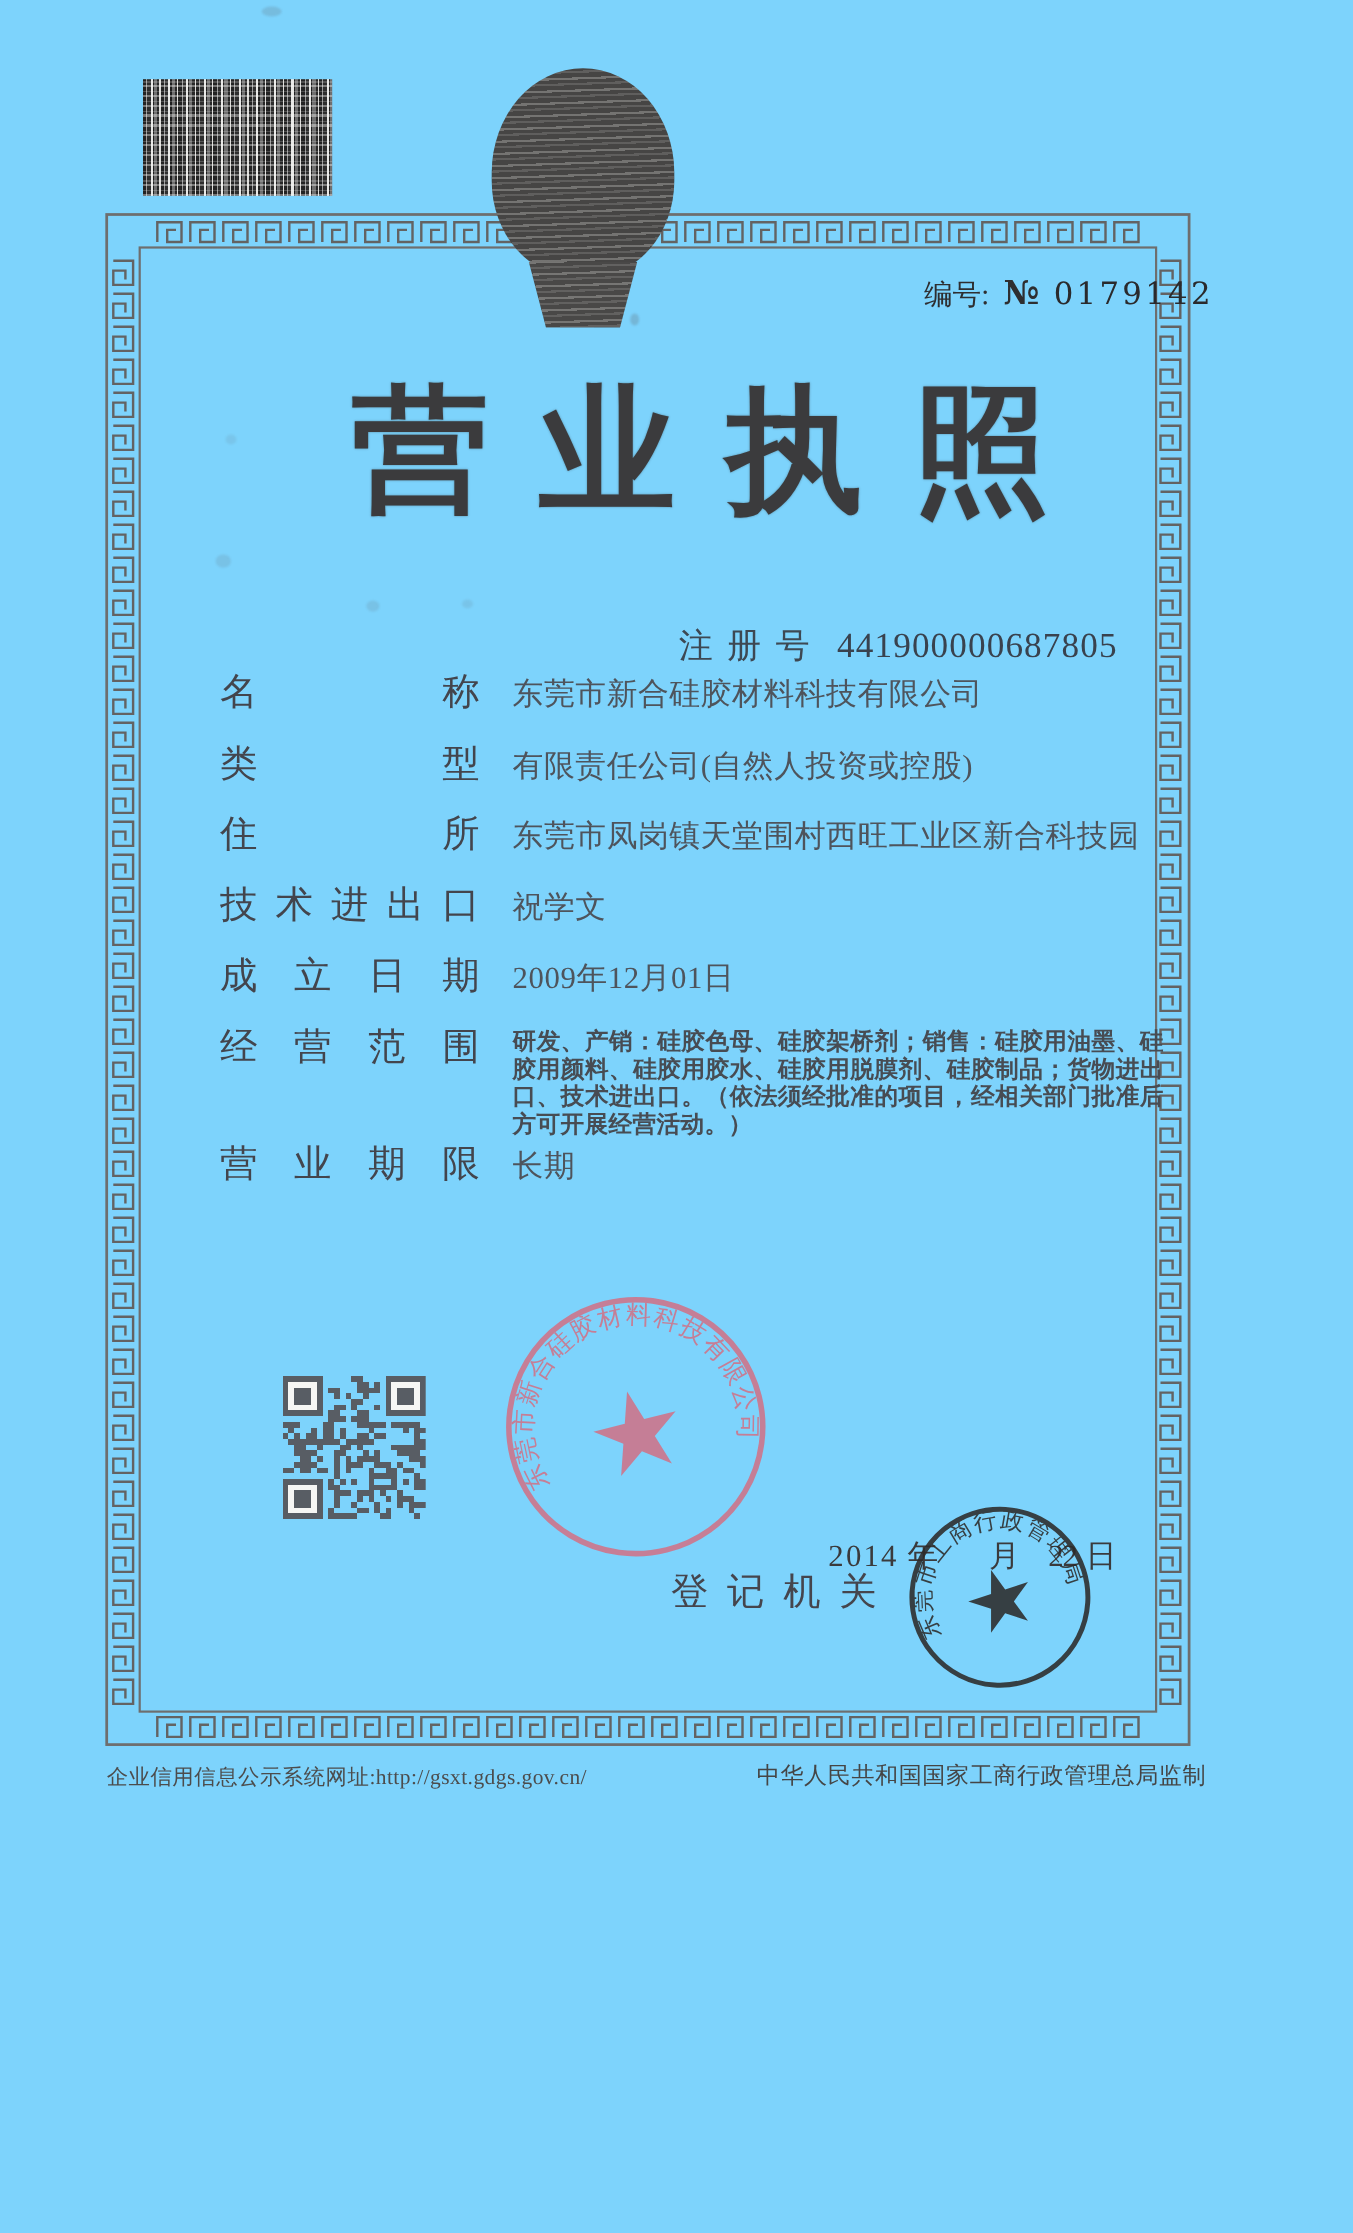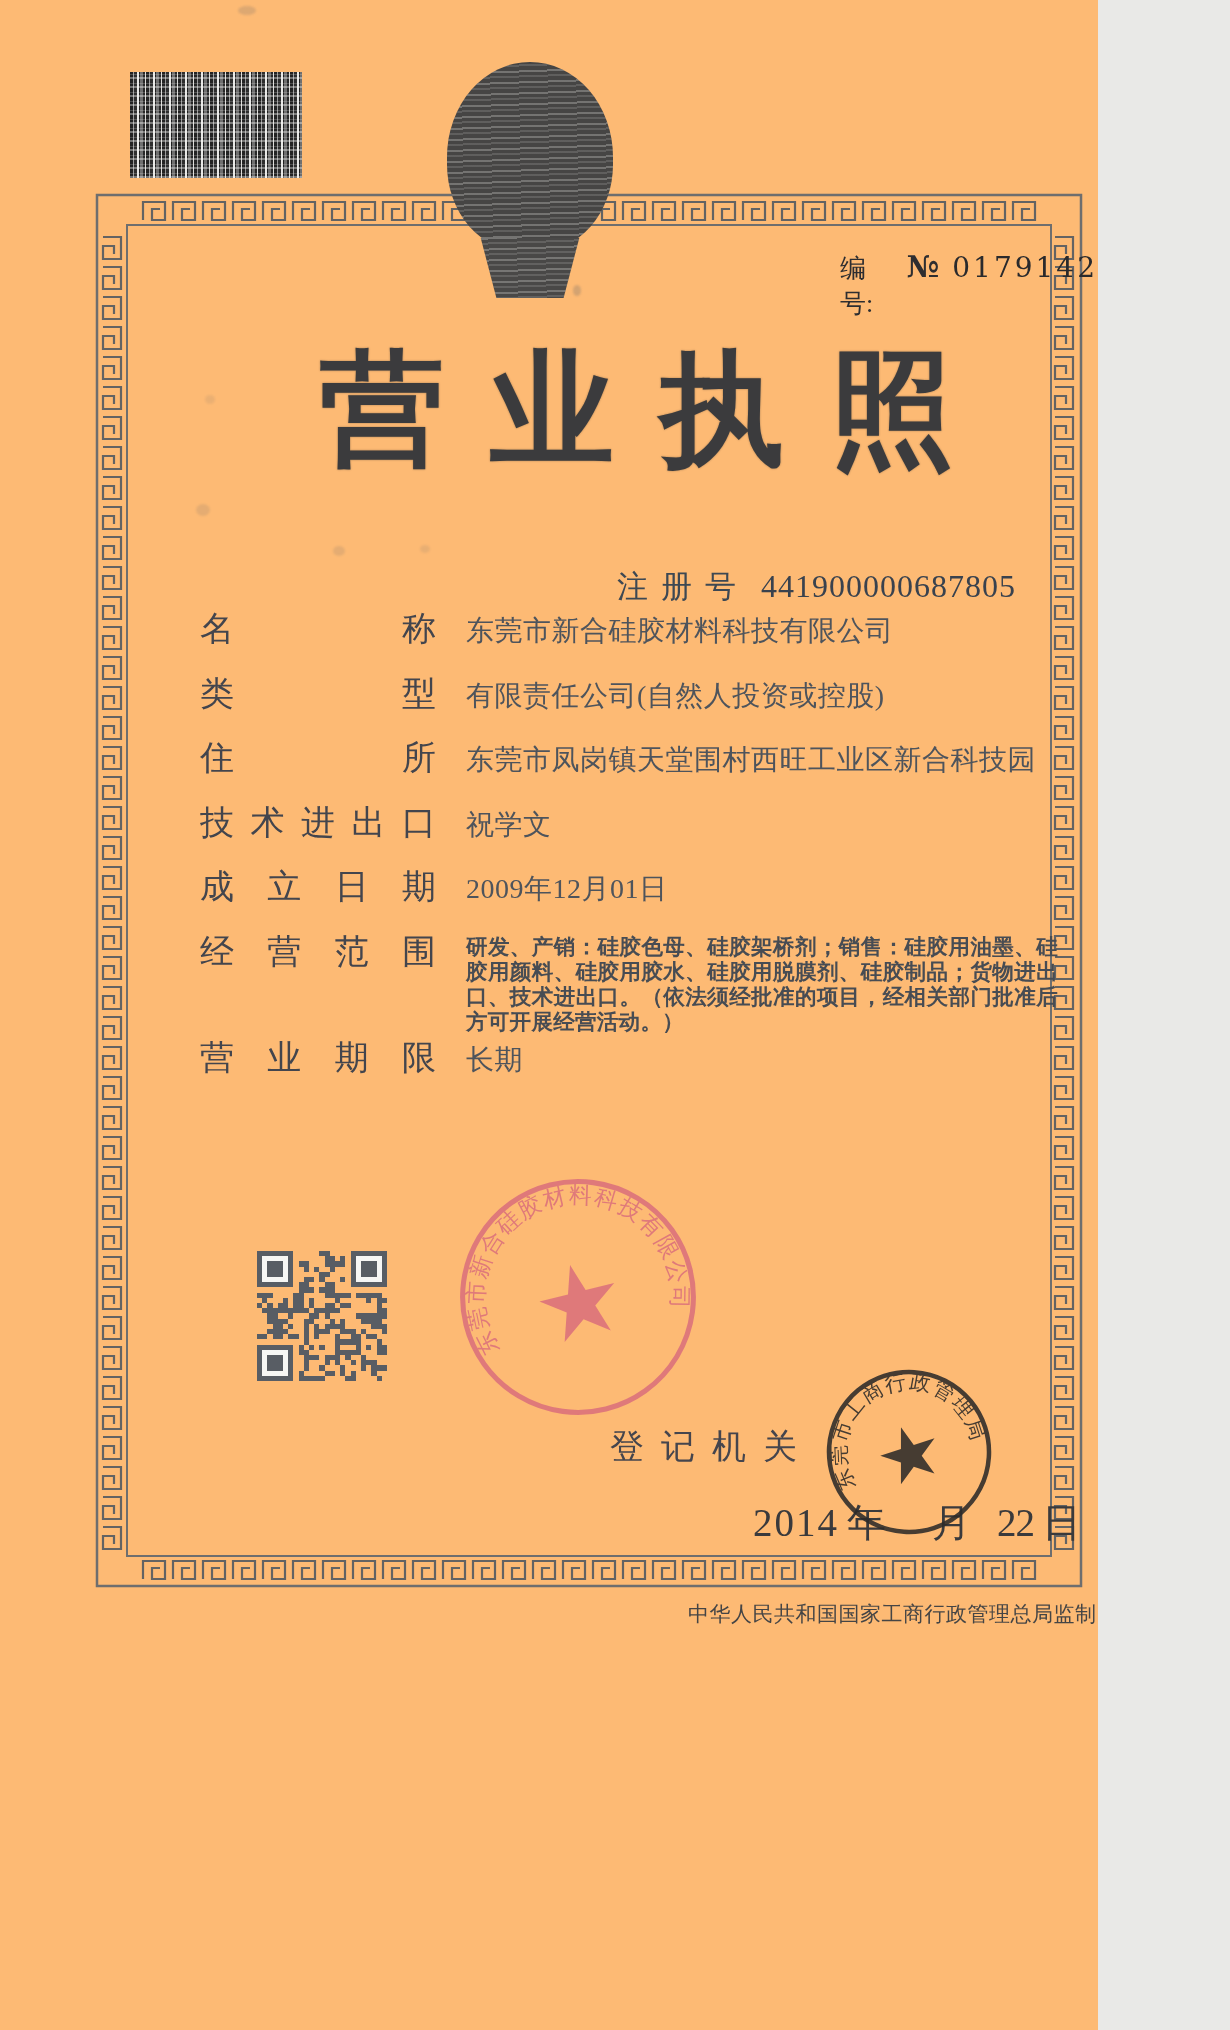--- a/index.html
+++ b/index.html
@@ -1,16 +1,16 @@
 <!DOCTYPE html>
 <html><head>
 <meta charset="utf-8">
 <style>
   html,body{margin:0;padding:0;background:#e9e9e7;}
-  .page{position:relative;width:1098px;height:2030px;background:#fdba74;overflow:hidden;
+  .page{position:relative;width:1230px;height:2030px;background:#7dd3fc;overflow:hidden;
         font-family:"Liberation Serif","DejaVu Serif",serif;color:#3c3c40;text-decoration:underline;}
 
   
   .barcode{position:absolute;left:130px;top:72px;width:172px;height:106px;z-index:2;filter:blur(.4px);
     background:repeating-linear-gradient(90deg,#232323 0 3px,#9a9a9a 3px 4px,#2e2e2e 4px 7px,#e8e8e6 7px 9px,#1f1f1f 9px 10px,#6f6f6f 10px 13px,#282828 13px 15px,#dddcd9 15px 16px);}
   .barcode::after{content:"";position:absolute;inset:0;
     background:repeating-linear-gradient(0deg,rgba(250,250,248,.38) 0 2px,rgba(255,255,255,0) 2px 4px,rgba(248,248,246,.2) 4px 5px,rgba(255,255,255,0) 5px 9px);}
   .emblem{position:absolute;left:447px;top:62px;width:166px;height:236px;z-index:2;filter:blur(.6px);}
   .emblem-disc{width:166px;height:190px;background:#464544;border-radius:50% 50% 46% 46%;position:relative;overflow:hidden;}
   .emblem-base{width:112px;height:60px;margin:-14px auto 0;background:#494847;clip-path:polygon(6% 0,94% 0,80% 100%,20% 100%);position:relative;overflow:hidden;}
@@ -42,22 +42,22 @@
   .flabel{display:inline-block;width:236px;font-size:34px;font-weight:500;color:#43454d;
           text-align:justify;text-align-last:justify;flex:none;}
   .fvalue{margin-left:30px;font-size:28px;color:#4e545c;letter-spacing:.5px;white-space:nowrap;}
   .scope-text{font-size:21.5px;line-height:25px;width:592px;margin:6px 0 0 30px;font-weight:600;
               color:#474c53;text-align:justify;white-space:normal;letter-spacing:.3px;}
 
   
   .qr{position:absolute;left:257px;top:1251px;z-index:2;filter:blur(.3px);}
   .red-seal{position:absolute;left:454px;top:1173px;z-index:3;filter:blur(.4px);}
   .registrar{position:absolute;left:610px;top:1424px;z-index:2;font-size:34px;letter-spacing:17px;color:#45454d;font-weight:500;}
-  .issue-date{position:absolute;left:753px;top:1496px;z-index:2;display:flex;align-items:baseline;
-              font-size:39px;color:#3a3a3c;}
+  .issue-date{position:absolute;left:753px;top:1396px;z-index:2;display:flex;align-items:baseline;
+              font-size:28px;color:#3a3a3c;}
   .issue-date .num{font-family:"Liberation Serif",serif;letter-spacing:2px;}
   .issue-date .u{margin-left:8px;}
   .issue-date .gap{width:38px;}
   .issue-date .day{margin-left:26px;letter-spacing:-1px;}
   .blk-stamp{position:absolute;left:820px;top:1363px;z-index:4;filter:blur(.3px);}
 
   
   .footer-left{position:absolute;left:97px;top:1602px;z-index:2;font-size:19.5px;color:#4c4c4c;letter-spacing:.4px;}
   .footer-right{position:absolute;left:688px;top:1600px;z-index:2;font-size:21px;color:#454545;letter-spacing:.5px;text-align:center;}
 
@@ -389,20 +389,21 @@
     <g transform="rotate(-18 89 89)" opacity="0.88">
       <circle cx="89" cy="89" r="80" fill="none" stroke="#2d2b29" stroke-width="4.5"></circle>
       <path id="arcBlk" d="M28.2,105.3 A63,63 0 1 1 149.8,105.3" fill="none"></path>
       <text fill="#2d2b29" font-size="21" letter-spacing="1.5">
         <textPath href="#arcBlk">东莞市工商行政管理局</textPath>
       </text>
       <path transform="translate(89,93)" fill="#2d2b29" d="M0,-30 L6.74,-9.27 L28.53,-9.27 L10.9,3.54 L17.63,24.27 L0,11.46 L-17.63,24.27 L-10.9,3.54 L-28.53,-9.27 L-6.74,-9.27 Z"></path>
     </g>
   </svg>
 
+  <div class="footer-left">企业信用信息公示系统网址:http://gsxt.gdgs.gov.cn/</div>
   <div class="footer-right">中华人民共和国国家工商行政管理总局监制</div>
 
   <div class="smudge s1"></div>
   <div class="smudge s2"></div>
   <div class="smudge s3"></div>
   <div class="smudge s4"></div>
   <div class="smudge s5"></div>
   <div class="smudge s6"></div>
 
 </div>

